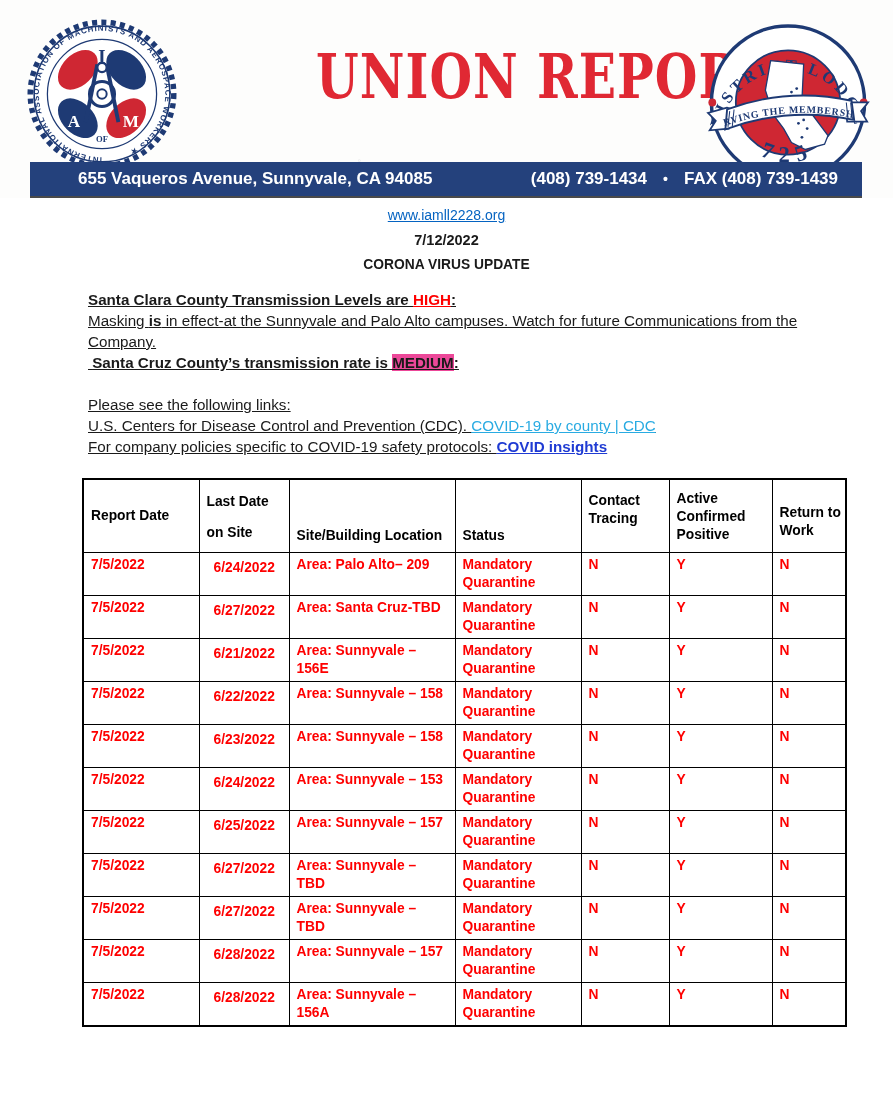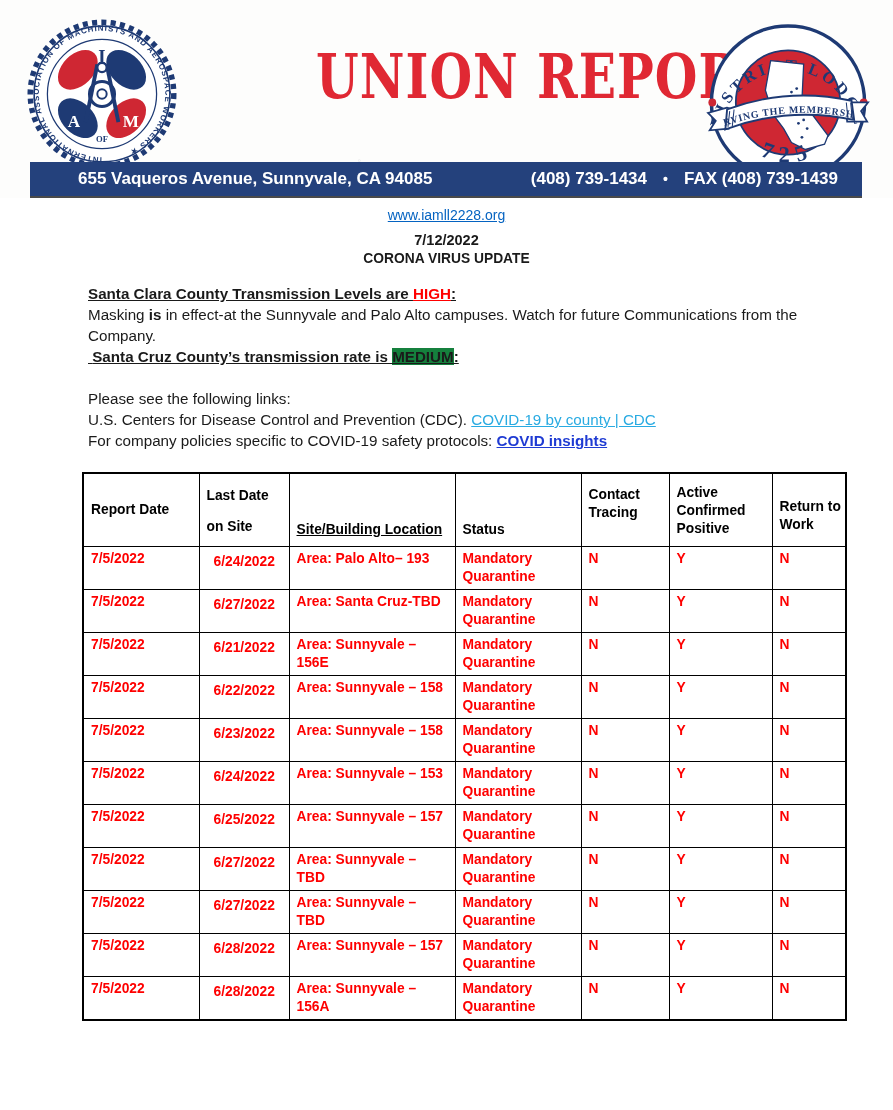--- a/index.html
+++ b/index.html
@@ -21,44 +21,44 @@
       padding:0 24px 0 48px; border-bottom:2px solid #4a4a4a; }
   .bar-right { display:flex; align-items:center; }
   .bar-right .sep { margin:0 16px; font-size:14px; }
   .ca-wrap { position:relative; }
   .ca-mark { position:absolute; left:1px; top:-11px; font-size:9px; font-weight:normal; color:#e8e8e8; }
 
   
   .center-block { padding-top:8px; text-align:center; line-height:17px; }
   .site-link { color:#0563c1; text-decoration:underline; font-size:14px; cursor:pointer; }
   .intro-date { font-weight:bold; font-size:14.5px; margin-top:8px; }
-  .intro-subject { font-weight:bold; font-size:13.8px; margin-top:1px; }
+  .intro-subject { font-weight:bold; font-size:13.8px; margin-top:7px; }
 
   
   .content { margin:16px 24px 0 88px; font-size:15.2px; line-height:21px; }
-  .content p { margin:0; }
+  .content p { margin:0;text-decoration:underline; }
   .heading { font-weight:bold; white-space:pre-wrap; }
   .heading span { text-decoration:underline; }
   .red-word { color:#ff0000; }
-  .hl-word { background:#15803d; }
+  .hl-word { background:#ec4899; }
   .spacer-top { margin-top:21px !important; }
   .link-light { color:#29abe2; text-decoration:underline; cursor:pointer; }
   .link-dark { color:#1f3bd3; text-decoration:underline; font-weight:bold; cursor:pointer; }
 
   
   table.report { border-collapse:collapse; table-layout:fixed; margin:21px 0 0 82px;
       width:763px; border:2px solid #000; }
   .report th, .report td { border:1px solid #000; text-align:left; font-size:13.8px; line-height:18px; }
   .report th { font-weight:bold; color:#000; padding:4px 4px 4px 7px; height:73px; }
   .report td { color:#fe0000; font-weight:bold; vertical-align:top; padding:3px 4px 3px 7px; height:43px; }
   .report td.c1 { padding-left:14px; padding-top:6px;margin-left:48px; }
   .report td.c2 { white-space:pre-line; }
   th.hc0 { vertical-align:middle; }
   th.hc1 { vertical-align:top; white-space:pre-line; line-height:31px; padding-top:6px; }
-  th.hc2 { vertical-align:bottom; padding-bottom:7px; white-space:nowrap;text-decoration:underline; }
+  th.hc2 { vertical-align:bottom; padding-bottom:7px; white-space:nowrap; }
   th.hc3 { vertical-align:bottom; padding-bottom:7px; }
   th.hc4 { vertical-align:bottom; padding-bottom:24px; }
   th.hc5 { vertical-align:middle; padding-top:6px; }
   th.hc6 { vertical-align:bottom; padding-bottom:12px; }
 </style>
 </head>
 <body>
 
 <div class="scan-header">
 
@@ -176,21 +176,21 @@
       <th class="hc3">Status</th>
       <th class="hc4">Contact Tracing</th>
       <th class="hc5">Active Confirmed Positive</th>
       <th class="hc6">Return to Work</th>
     </tr>
   </thead>
   <tbody>
       <tr>
         <td class="c0">7/5/2022</td>
         <td class="c1">6/24/2022</td>
-        <td class="c2">Area: Palo Alto– 193</td>
+        <td class="c2">Area: Palo Alto– 209</td>
         <td class="c3">Mandatory Quarantine</td>
         <td class="c4">N</td>
         <td class="c5">Y</td>
         <td class="c6">N</td>
       </tr>
       <tr>
         <td class="c0">7/5/2022</td>
         <td class="c1">6/27/2022</td>
         <td class="c2">Area: Santa Cruz-TBD</td>
         <td class="c3">Mandatory Quarantine</td>

